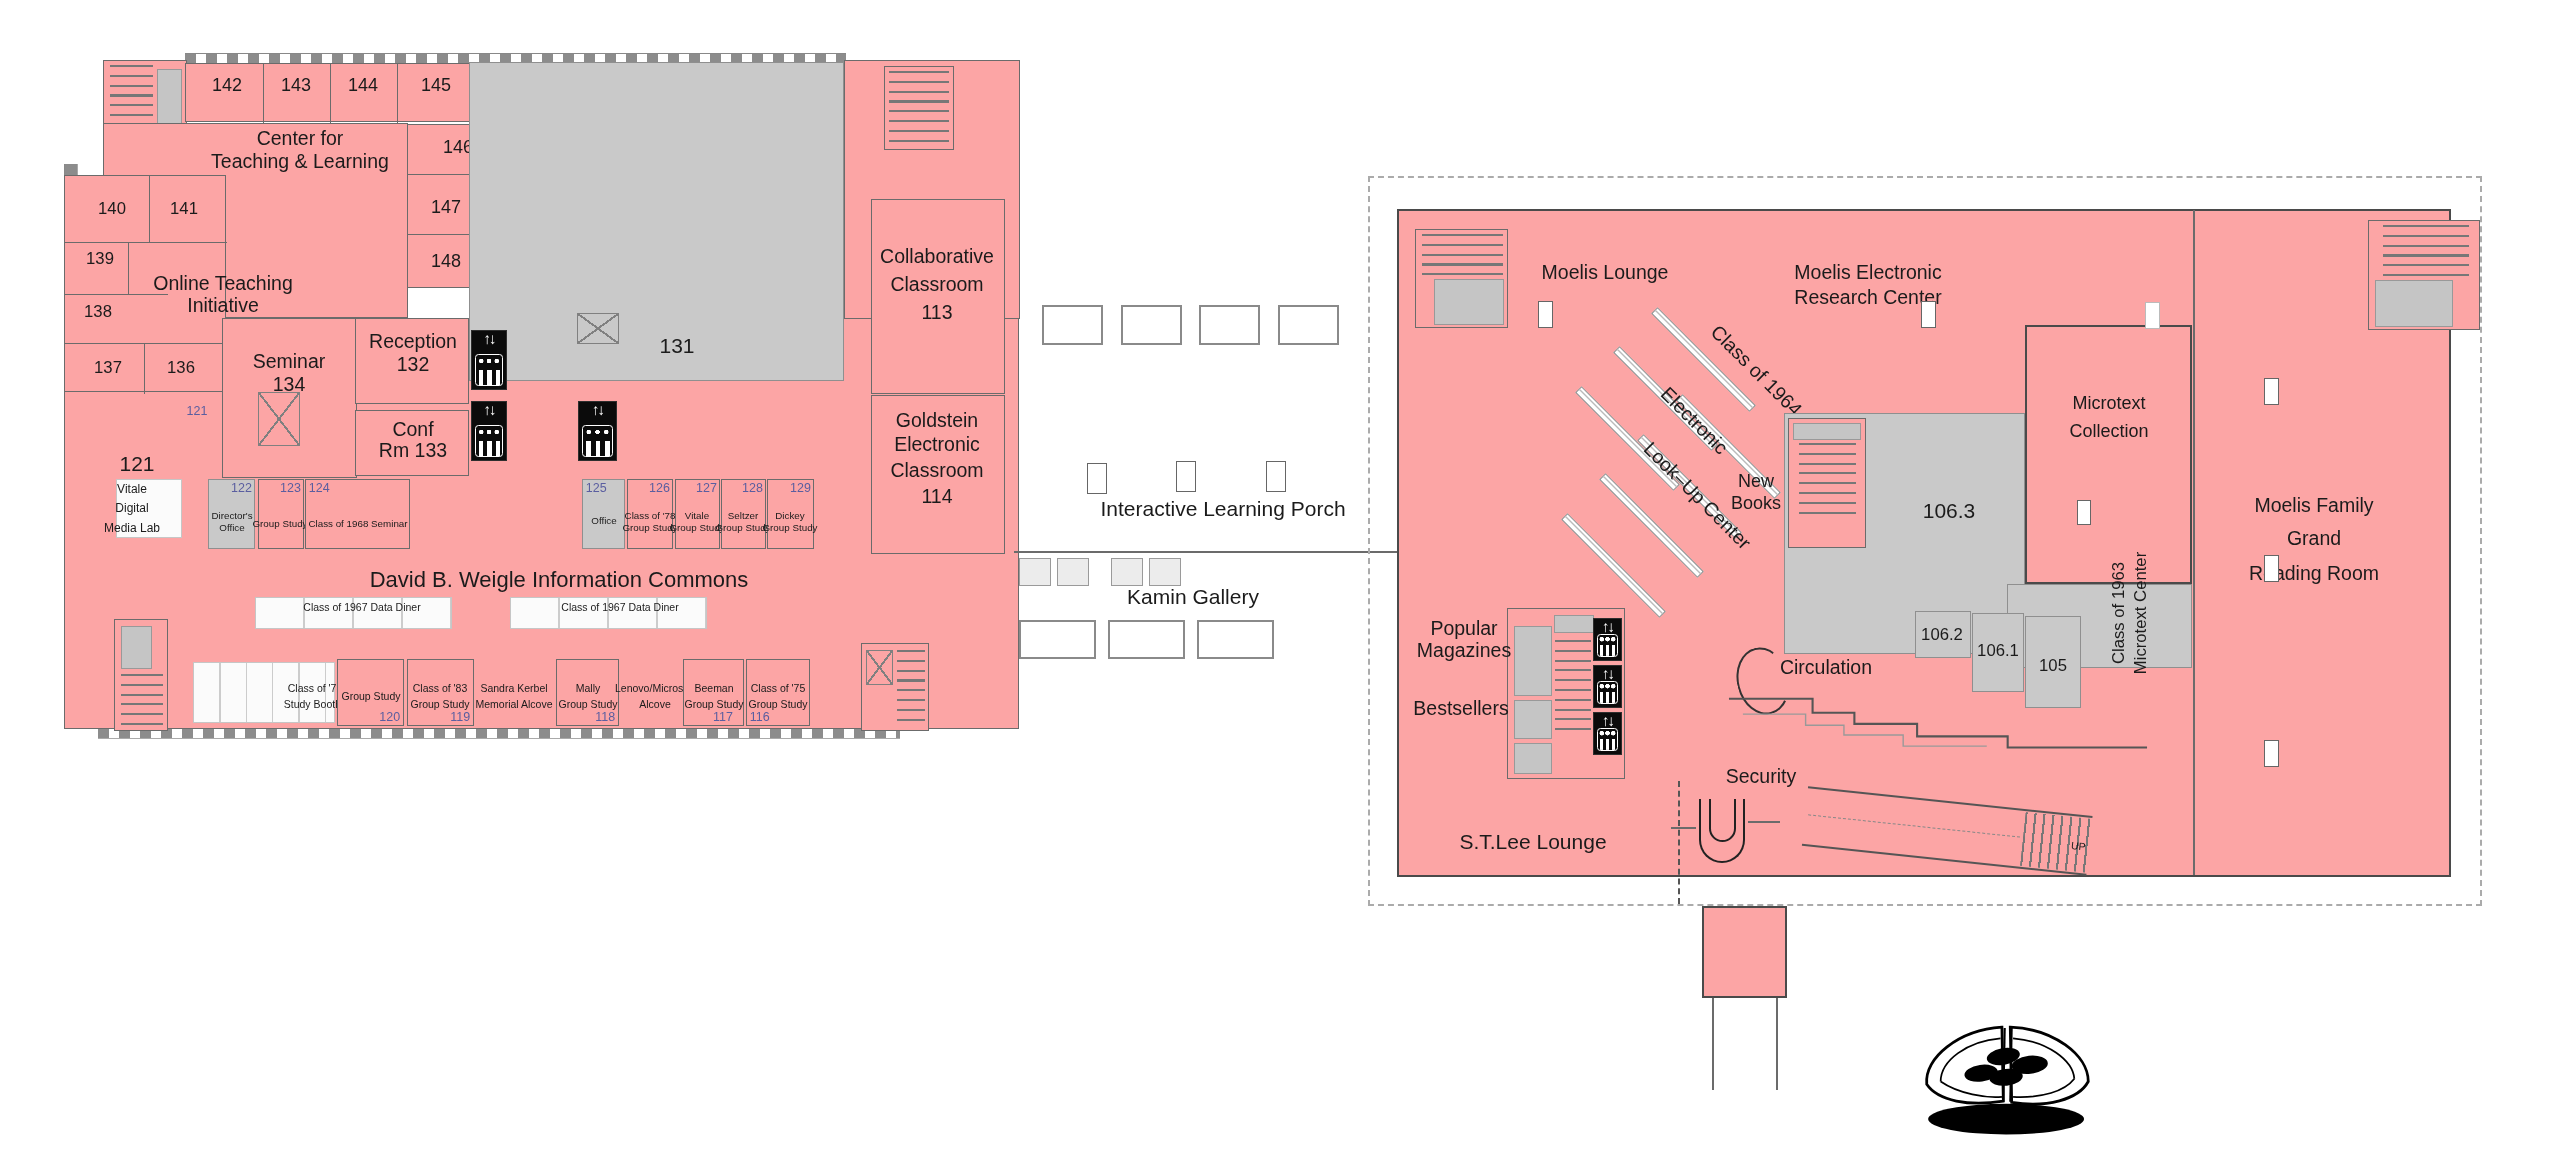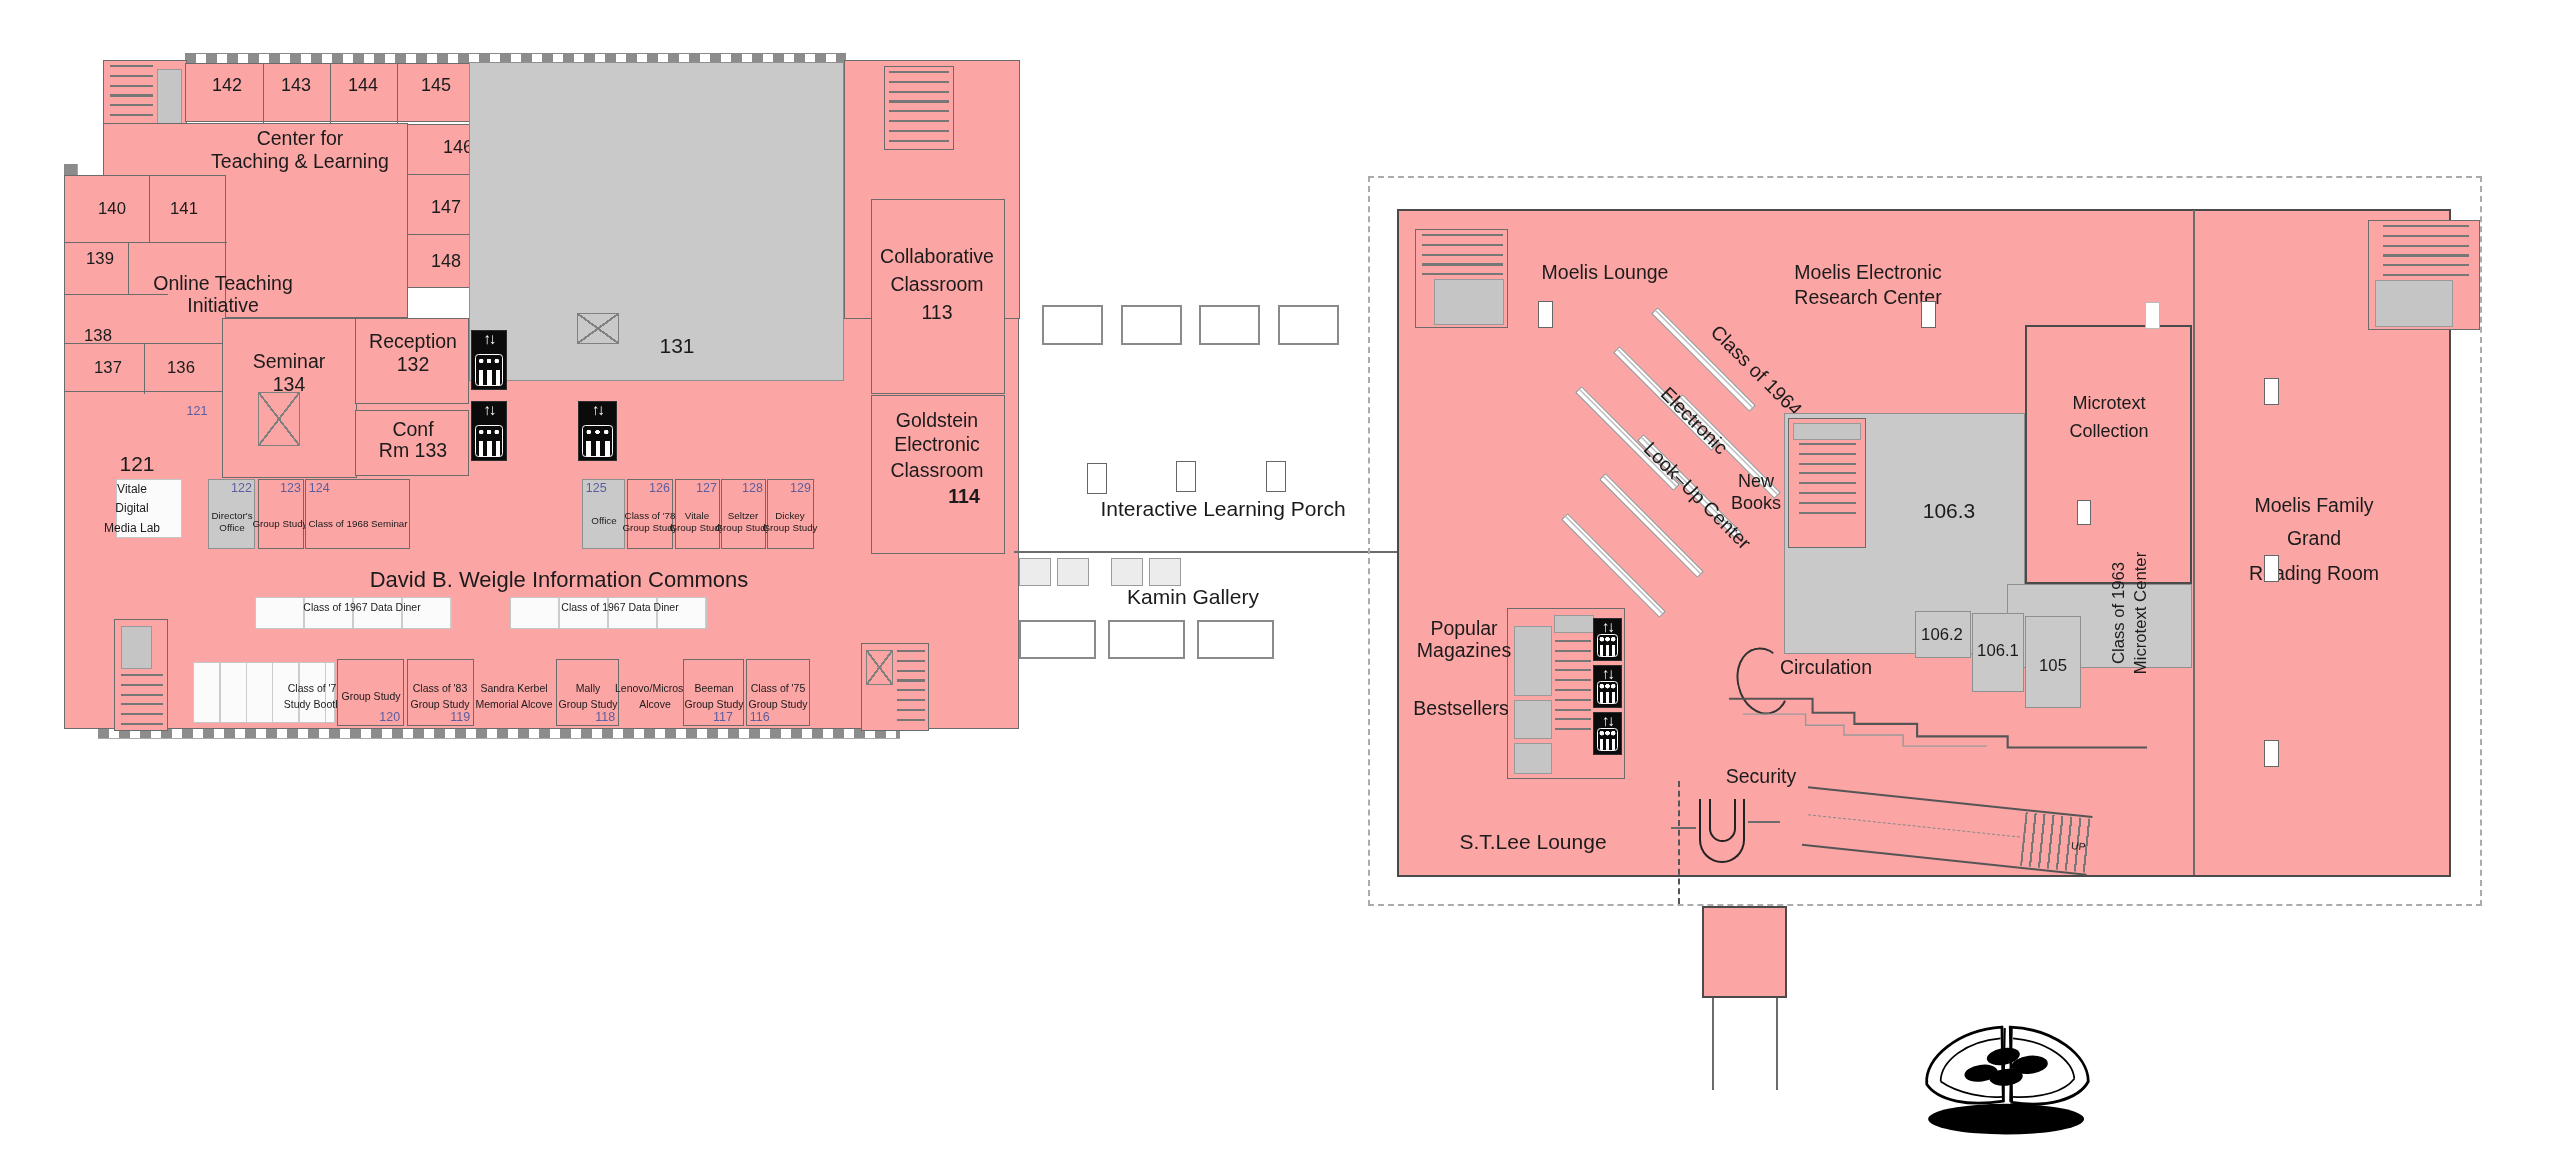--- a/index.html
+++ b/index.html
@@ -101,21 +101,21 @@
       <div class="sub wall" style="left:0;top:66px;width:162px;height:1.4px;"></div>
       <div class="sub wall" style="left:84px;top:0;width:1.4px;height:66px;"></div>
       <div class="sub wall" style="left:0;top:118px;width:103px;height:1.4px;"></div>
       <div class="sub wall" style="left:63px;top:66px;width:1.4px;height:52px;"></div>
       <div class="sub wall" style="left:0;top:167px;width:162px;height:1.4px;"></div>
       <div class="sub wall" style="left:79px;top:167px;width:1.4px;height:51px;"></div>
     </div>
     <div class="lbl s24" style="left:112px;top:209px;">140</div>
     <div class="lbl s24" style="left:184px;top:209px;">141</div>
     <div class="lbl s24" style="left:100px;top:259px;">139</div>
-    <div class="lbl s24" style="left:98px;top:312px;margin-top:24px;">138</div>
+    <div class="lbl s24" style="left:98px;top:312px;">138</div>
     <div class="lbl s24" style="left:108px;top:368px;">137</div>
     <div class="lbl s24" style="left:181px;top:368px;">136</div>
     <div class="lbl s28" style="left:223px;top:284px;">Online Teaching</div>
     <div class="lbl s28" style="left:223px;top:306px;">Initiative</div>
 
     <div class="room" style="left:222px;top:318px;width:135px;height:160px;"></div>
     <div class="lbl s28" style="left:289px;top:362px;">Seminar</div>
     <div class="lbl s28" style="left:289px;top:385px;">134</div>
     <div class="room" style="left:355px;top:318px;width:114px;height:86px;"></div>
     <div class="lbl s28" style="left:413px;top:342px;">Reception</div>
@@ -147,21 +147,21 @@
       <div class="sub stairs-v" style="left:4.2px;top:4.2px;width:60px;height:74px;"></div>
     </div>
     <div class="room" style="left:871px;top:199px;width:134px;height:195px;"></div>
     <div class="lbl s28" style="left:937px;top:257px;">Collaborative</div>
     <div class="lbl s28" style="left:937px;top:285px;">Classroom</div>
     <div class="lbl s28" style="left:937px;top:313px;">113</div>
     <div class="room" style="left:871px;top:395px;width:134px;height:159px;"></div>
     <div class="lbl s28" style="left:937px;top:421px;">Goldstein</div>
     <div class="lbl s28" style="left:937px;top:445px;">Electronic</div>
     <div class="lbl s28" style="left:937px;top:471px;">Classroom</div>
-    <div class="lbl s28" style="left:964px;top:497px;font-weight:bold;">114</div>
+    <div class="lbl s28" style="left:937px;top:497px;">114</div>
 
     <div class="furn" style="left:116px;top:479px;width:66px;height:59px;"></div>
     <div class="lbl s30" style="left:137px;top:464px;">121</div>
     <div class="lbl s17" style="left:132px;top:490px;">Vitale</div>
     <div class="lbl s17" style="left:132px;top:509px;">Digital</div>
     <div class="lbl s17" style="left:132px;top:529px;">Media Lab</div>
     <div class="lbl bl" style="left:197px;top:411px;">121</div>
 
     <div class="room grayroom" style="left:208px;top:479px;width:47px;height:70px;">
       <span class="bl" style="right:2.1px;top:1.4px;">122</span>

